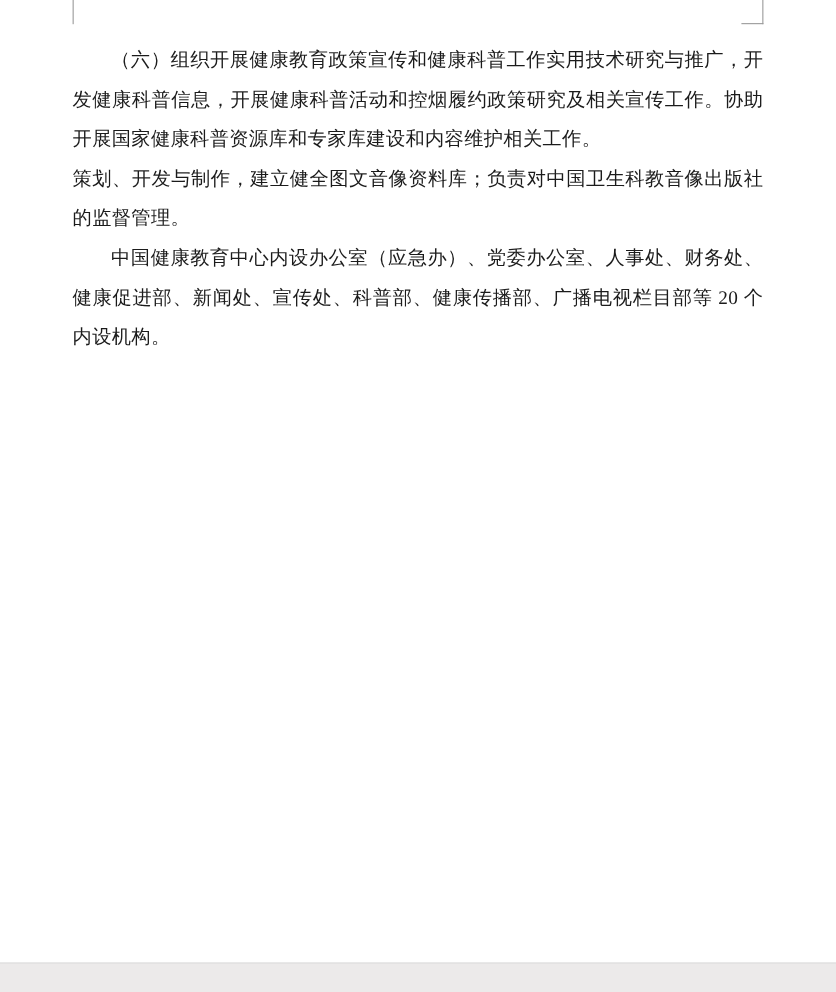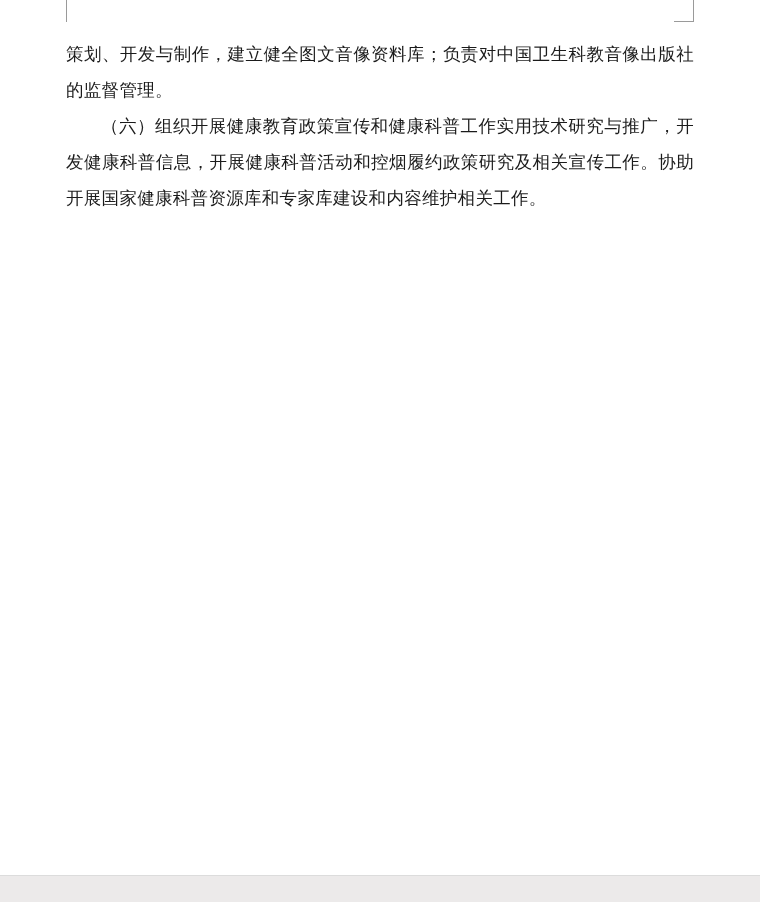--- a/index.html
+++ b/index.html
@@ -113,24 +113,25 @@
 
 <div class="page-wrap">
 
   <div class="crop-mark tl"></div>
   <div class="crop-line-h-left"></div>
   <div class="crop-mark tr"></div>
   <div class="crop-line-h-right"></div>
 
   <div class="content">
 
+    <p class="para indent">（六）组织开展健康教育政策宣传和健康科普工作实用技术研究与推广，开发健康科普信息，开展健康科普活动和控烟履约政策研究及相关宣传工作。协助开展国家健康科普资源库和专家库建设和内容维护相关工作。</p>
+
     <p class="para">策划、开发与制作，建立健全图文音像资料库；负责对中国卫生科教音像出版社的监督管理。</p>
-
-    <p class="para indent">（六）组织开展健康教育政策宣传和健康科普工作实用技术研究与推广，开发健康科普信息，开展健康科普活动和控烟履约政策研究及相关宣传工作。协助开展国家健康科普资源库和专家库建设和内容维护相关工作。</p>
 
 
 
 
+    <p class="para indent">中国健康教育中心内设办公室（应急办）、党委办公室、人事处、财务处、健康促进部、新闻处、宣传处、科普部、健康传播部、广播电视栏目部等 20 个内设机构。</p>
 
   </div>
 
   <div class="bottom-strip"></div>
 </div>
 
 </body></html>

